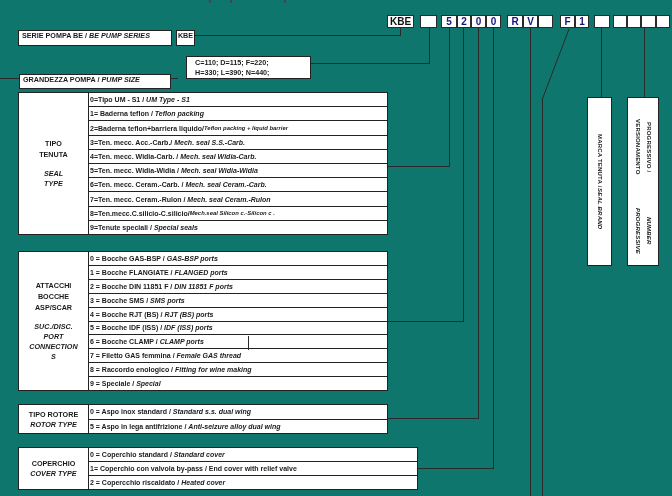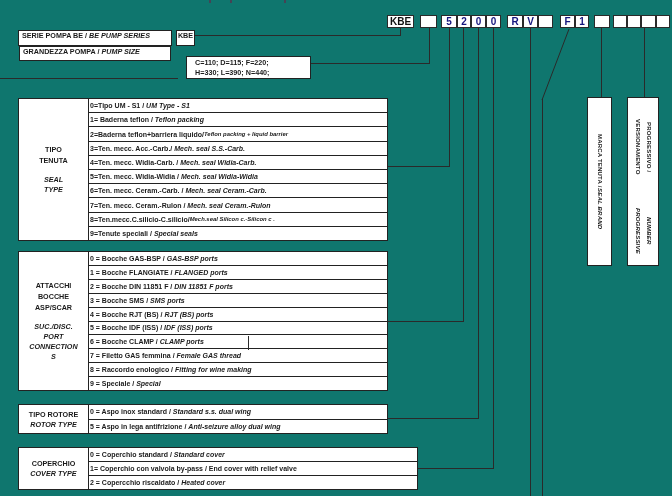--- a/index.html
+++ b/index.html
@@ -86,29 +86,29 @@
     <line x1="569" y1="29" x2="542" y2="100" stroke="#2a2a2a" stroke-width="1"></line>
   </svg>
 
   <div class="lblbox" style="left:18px;top:30px;width:154px;height:16px;padding-left:3px">
     <span>SERIE POMPA BE / </span><span class="en">BE PUMP SERIES</span>
   </div>
   <div class="lblbox" style="left:176px;top:30px;width:19px;height:16px;justify-content:center">
     <span>KBE</span>
   </div>
 
-  <div class="lblbox" style="left:19px;top:46px;width:152px;height:15px;padding-left:3px">
+  <div class="lblbox" style="left:19px;top:74px;width:152px;height:15px;padding-left:3px">
     <span>GRANDEZZA POMPA / </span><span class="en">PUMP SIZE</span>
   </div>
   <div class="lblbox" style="left:186px;top:56px;width:125px;height:23px;padding-left:8px;white-space:pre-line;line-height:10px;align-items:flex-end;padding-top:1px">
     <span style="white-space:pre-line">C=110; D=115; F=220;
 H=330; L=390; N=440;</span>
   </div>
 
-  <div class="table" style="left:18px;top:98px;width:370px;height:143px">
+  <div class="table" style="left:18px;top:92px;width:370px;height:143px">
     <div class="labcell gap">
       <span class="lab-it">TIPO
 TENUTA</span>
       <span class="lab-en">SEAL
 TYPE</span>
     </div>
     <div class="rows">
         <div class="trow"><span>0=Tipo UM - S1 / </span><span class="en">UM Type - S1</span></div>
         <div class="trow"><span>1= Baderna teflon / </span><span class="en">Teflon packing</span></div>
         <div class="trow small"><span>2=Baderna teflon+barriera liquido/</span><span class="en">Teflon packing + liquid barrier</span></div>

